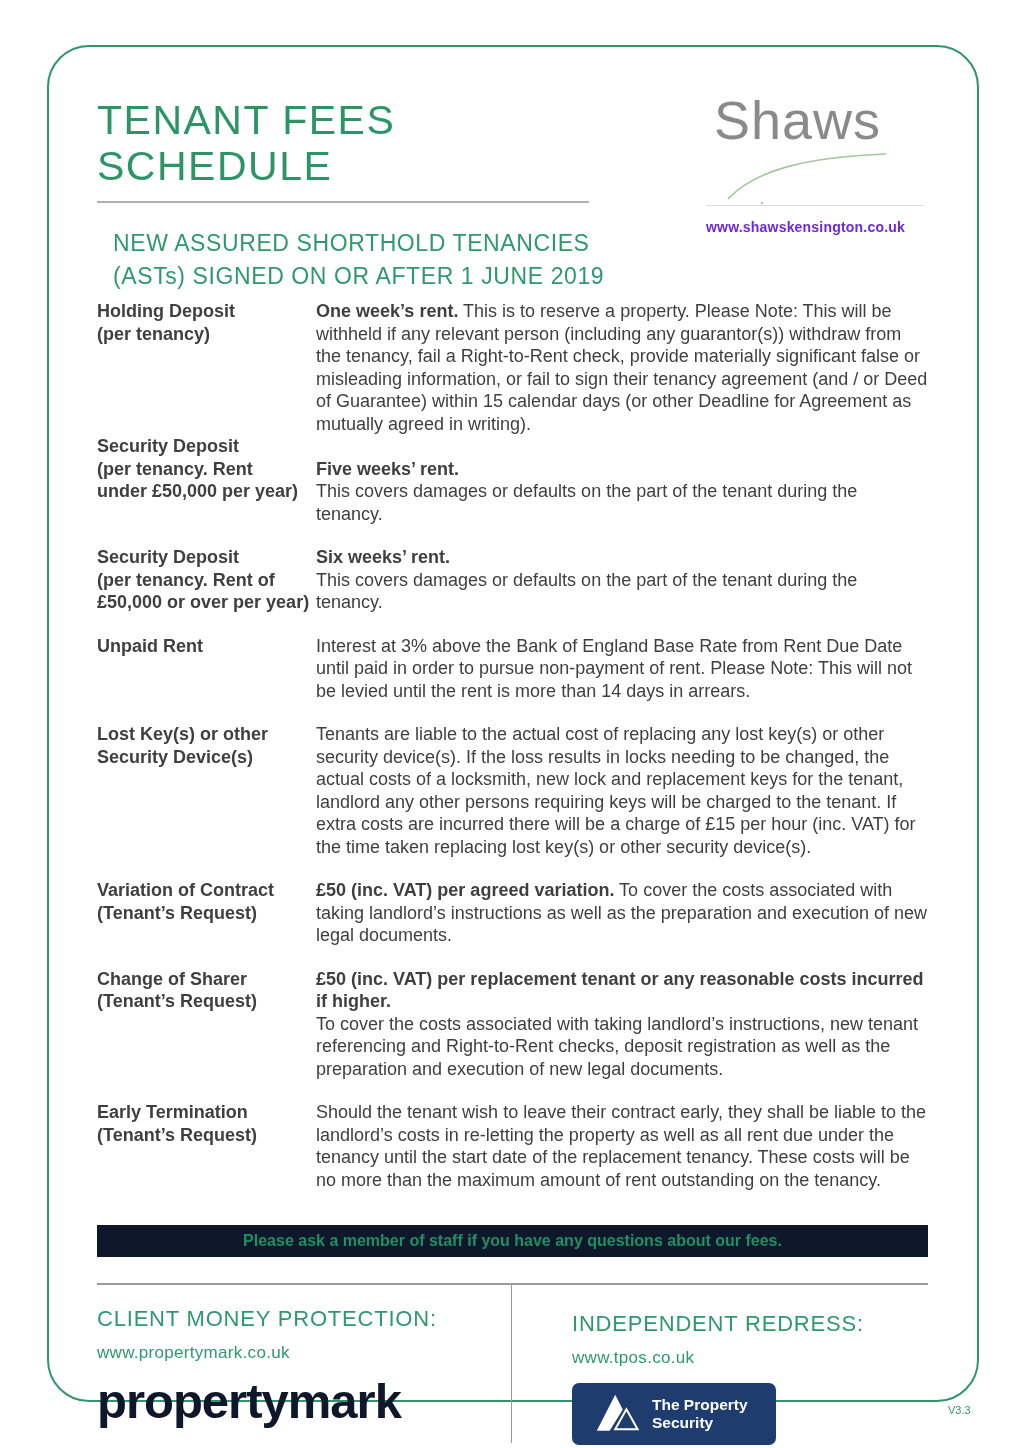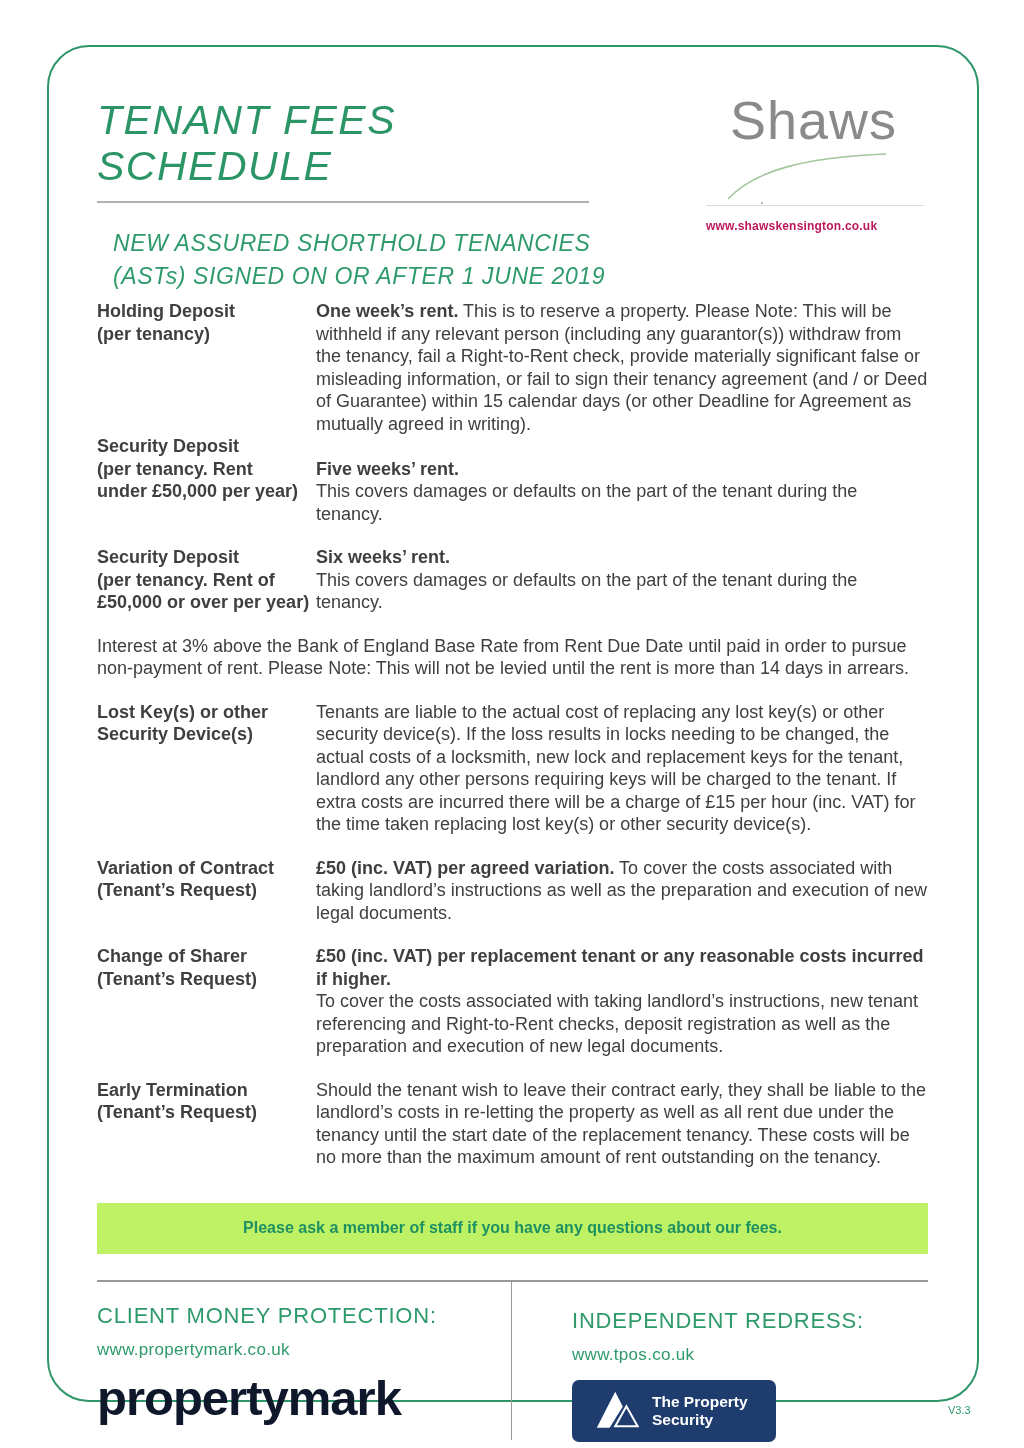--- a/index.html
+++ b/index.html
@@ -18,21 +18,21 @@
     border-radius:42px;
     pointer-events:none;
   }
   .content {
     position:absolute;
     left:97px; top:85px;
     width:831px;
   }
   
   .header { display:flex; justify-content:space-between; height:215px; }
-  .title-block { width:540px;font-style:italic; }
+  .title-block { width:540px; }
   .doc-title {
     margin:12px 0 0 0;
     font-size:41px;
     font-weight:400;
     letter-spacing:1.5px;
     color:#2b9566;
     line-height:46px;
   }
   .title-rule {
     border:none;
@@ -47,51 +47,51 @@
     line-height:33px;
     font-weight:400;
   }
   .doc-subtitle span { display:block;margin-left:16px; }
   
   .brand-block { width:222px; position:relative; padding-top:8px; }
   .brand-name {
     font-size:54px;
     color:#8a8a8a;
     letter-spacing:1px;
-    margin-left:24px;
+    margin-left:8px;
     line-height:54px;
   }
   .brand-swoosh { display:block; margin:2px 0 0 18px; }
   .brand-rule { border-top:1px solid #dcdcdc; margin-top:4px; width:218px; position:relative; }
   .brand-dot { position:absolute; left:55px; top:-4px; width:2px; height:2px; background:#bbb; }
   .brand-url {
     margin-top:13px;
-    font-size:12px;
+    font-size:14px;
     font-weight:bold;
-    color:#be185d;
+    color:#6d28d9;
     letter-spacing:0.2px;
   }
   
   .fees { font-size:18px; line-height:22.5px; }
   .fee-row { display:flex; margin-bottom:21px; }
   .fee-row.tight { margin-bottom:0; }
   .fee-row.last { margin-bottom:34px; }
   .fee-label {
     width:219px; flex-shrink:0;
     font-weight:bold;
     white-space:pre-line;
   }
   .fee-value { flex:1; }
   .fee-value .lead { font-weight:bold; }
   .fee-row.block-lead .lead { display:block; }
   .fee-row .fee-value.offset { padding-top:22.5px; }
   
   .banner {
-    height:51px;
-    background:#bef264;
+    height:32px;
+    background:#0f172a;
     display:flex; align-items:center; justify-content:center;
     font-size:16px; font-weight:bold;
     color:#1e9162;
   }
   
   .footer-rule {
     border:none;
     border-top:2px solid #9a9a9a;
     margin:26px 0 0 0;
   }
@@ -180,20 +180,21 @@
     </div>
 
     <div class="fee-row block-lead">
       <div class="fee-label">Security Deposit
 (per tenancy. Rent of
 £50,000 or over per year)</div>
       <div class="fee-value"><span class="lead">Six weeks’ rent.</span><span>This covers damages or defaults on the part of the tenant during the tenancy.</span></div>
     </div>
 
     <div class="fee-row">
+      <div class="fee-label">Unpaid Rent</div>
       <div class="fee-value"><span class="lead"></span><span>Interest at 3% above the Bank of England Base Rate from Rent Due Date until paid in order to pursue non-payment of rent. Please Note: This will not be levied until the rent is more than 14 days in arrears.</span></div>
     </div>
 
     <div class="fee-row">
       <div class="fee-label">Lost Key(s) or other
 Security Device(s)</div>
       <div class="fee-value"><span class="lead"></span><span>Tenants are liable to the actual cost of replacing any lost key(s) or other security device(s). If the loss results in locks needing to be changed, the actual costs of a locksmith, new lock and replacement keys for the tenant, landlord any other persons requiring keys will be charged to the tenant. If extra costs are incurred there will be a charge of £15 per hour (inc. VAT) for the time taken replacing lost key(s) or other security device(s).</span></div>
     </div>
 
     <div class="fee-row">

